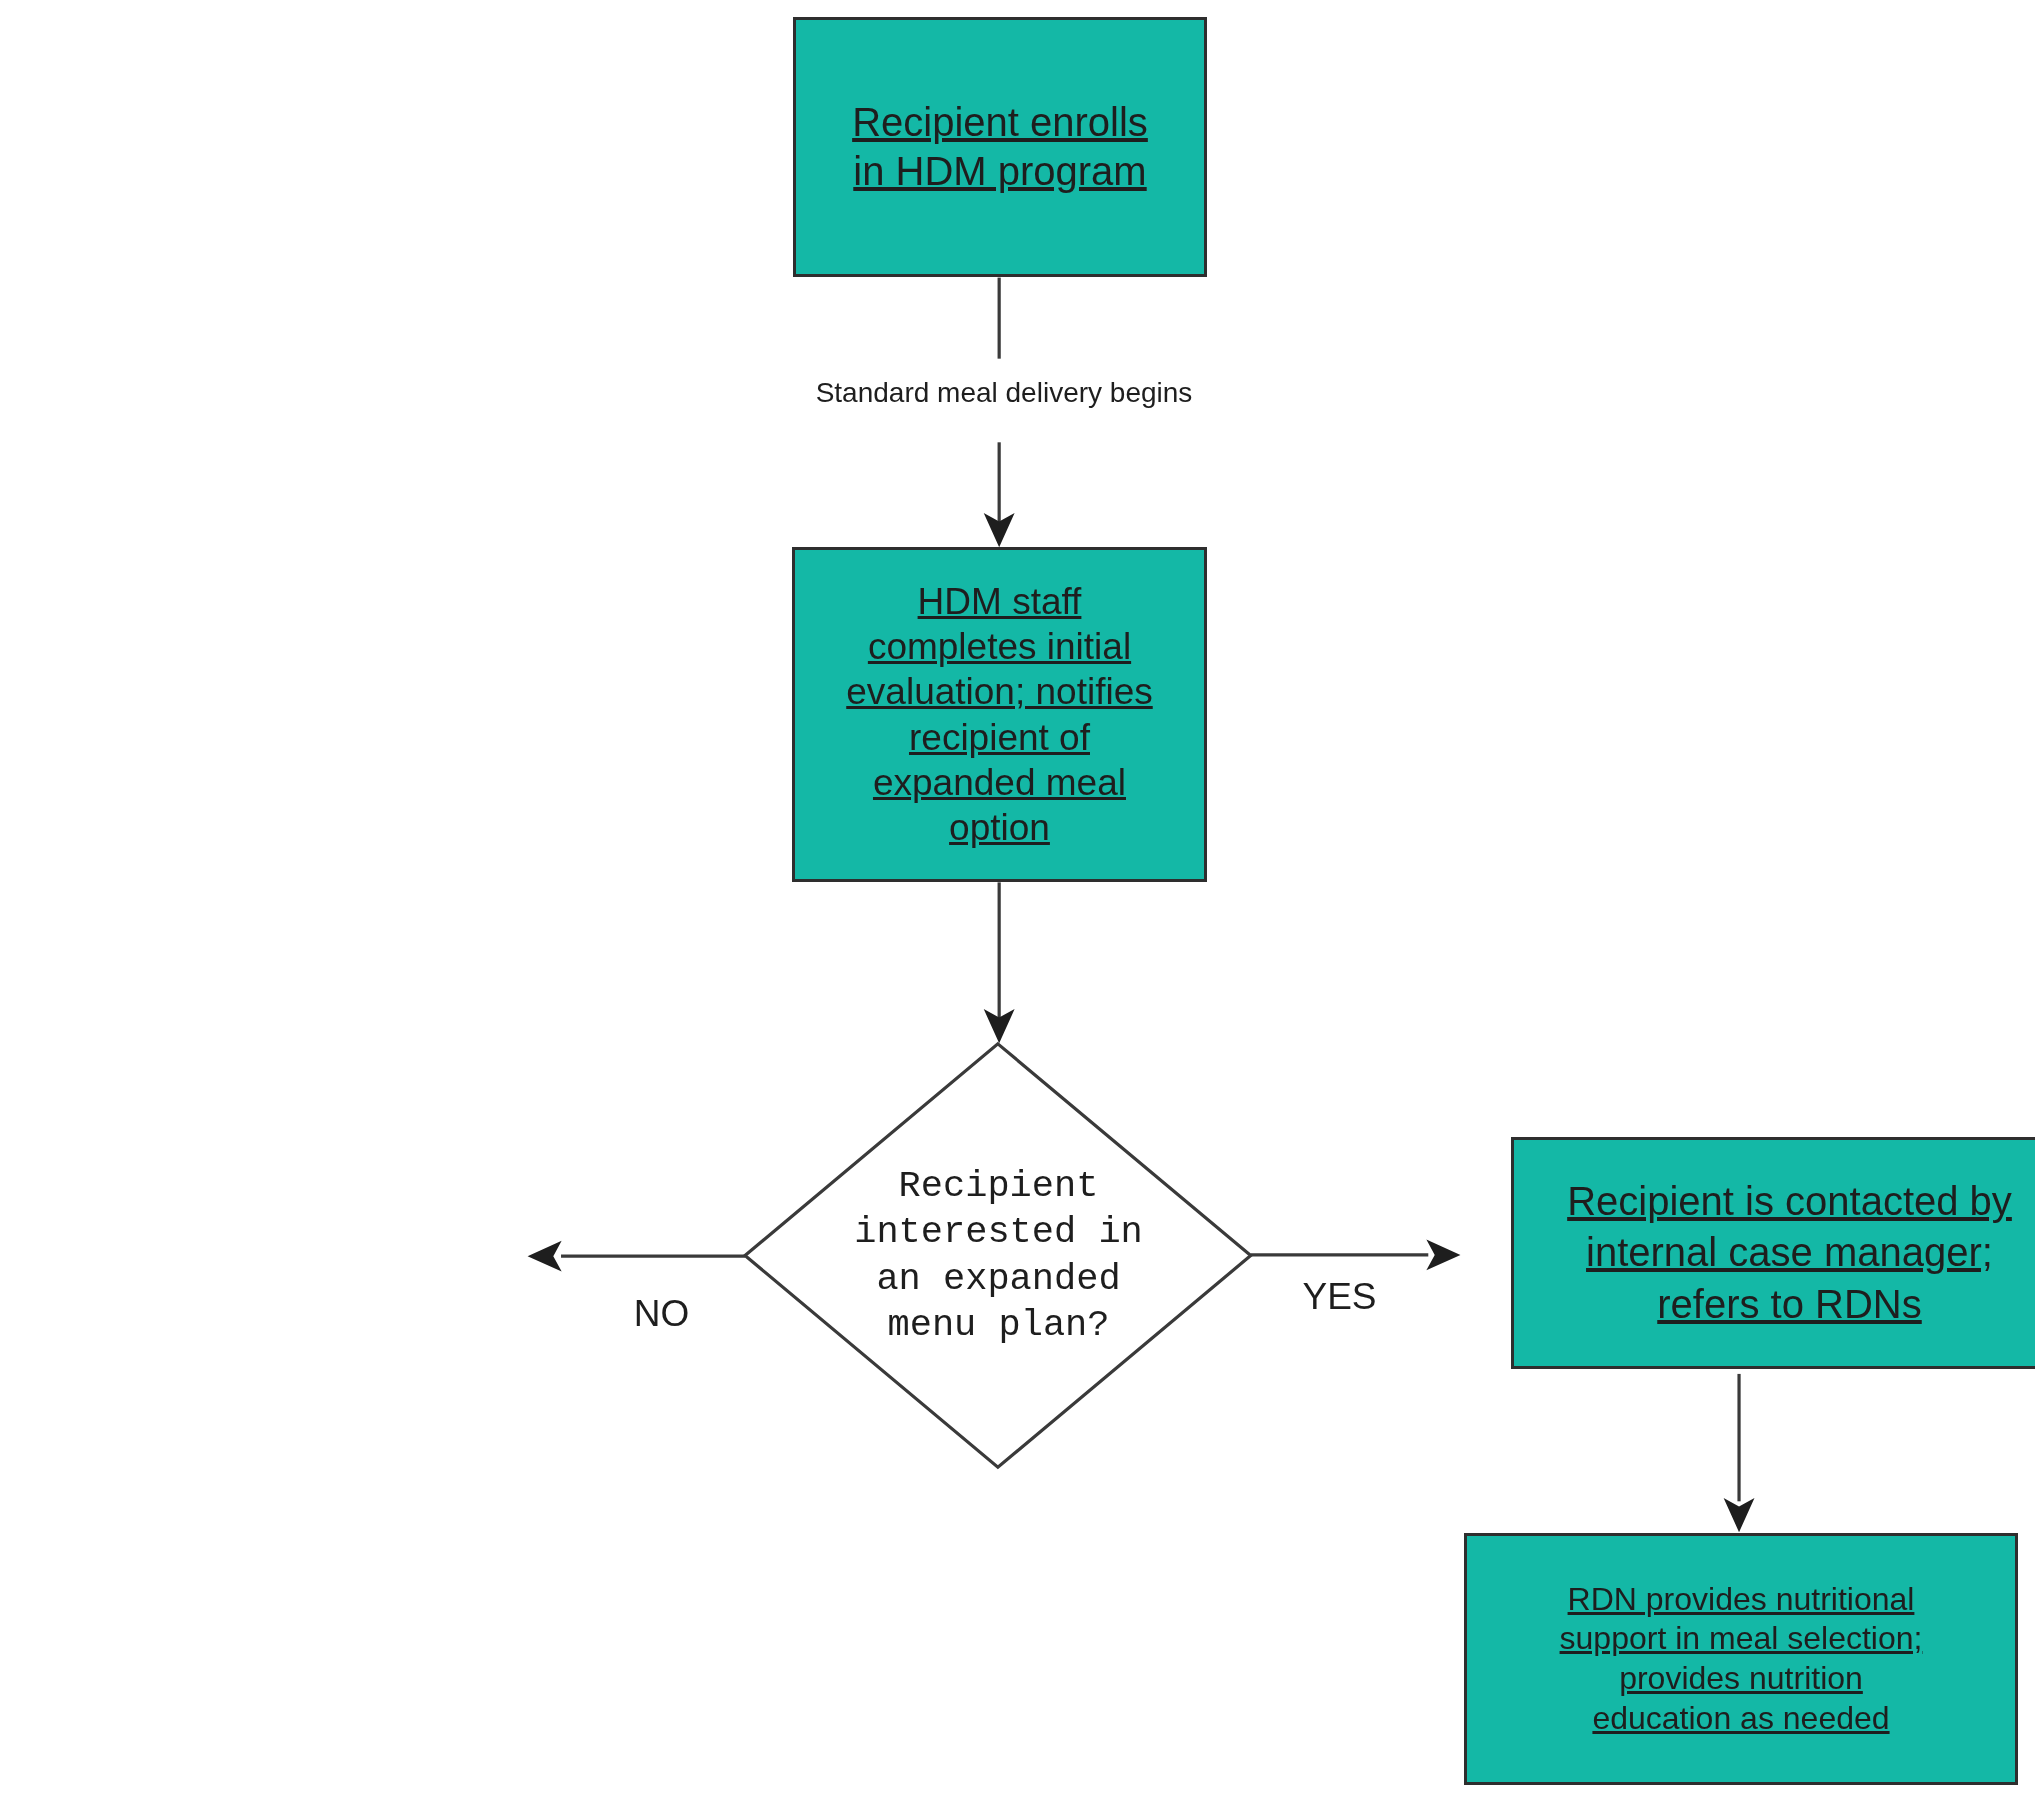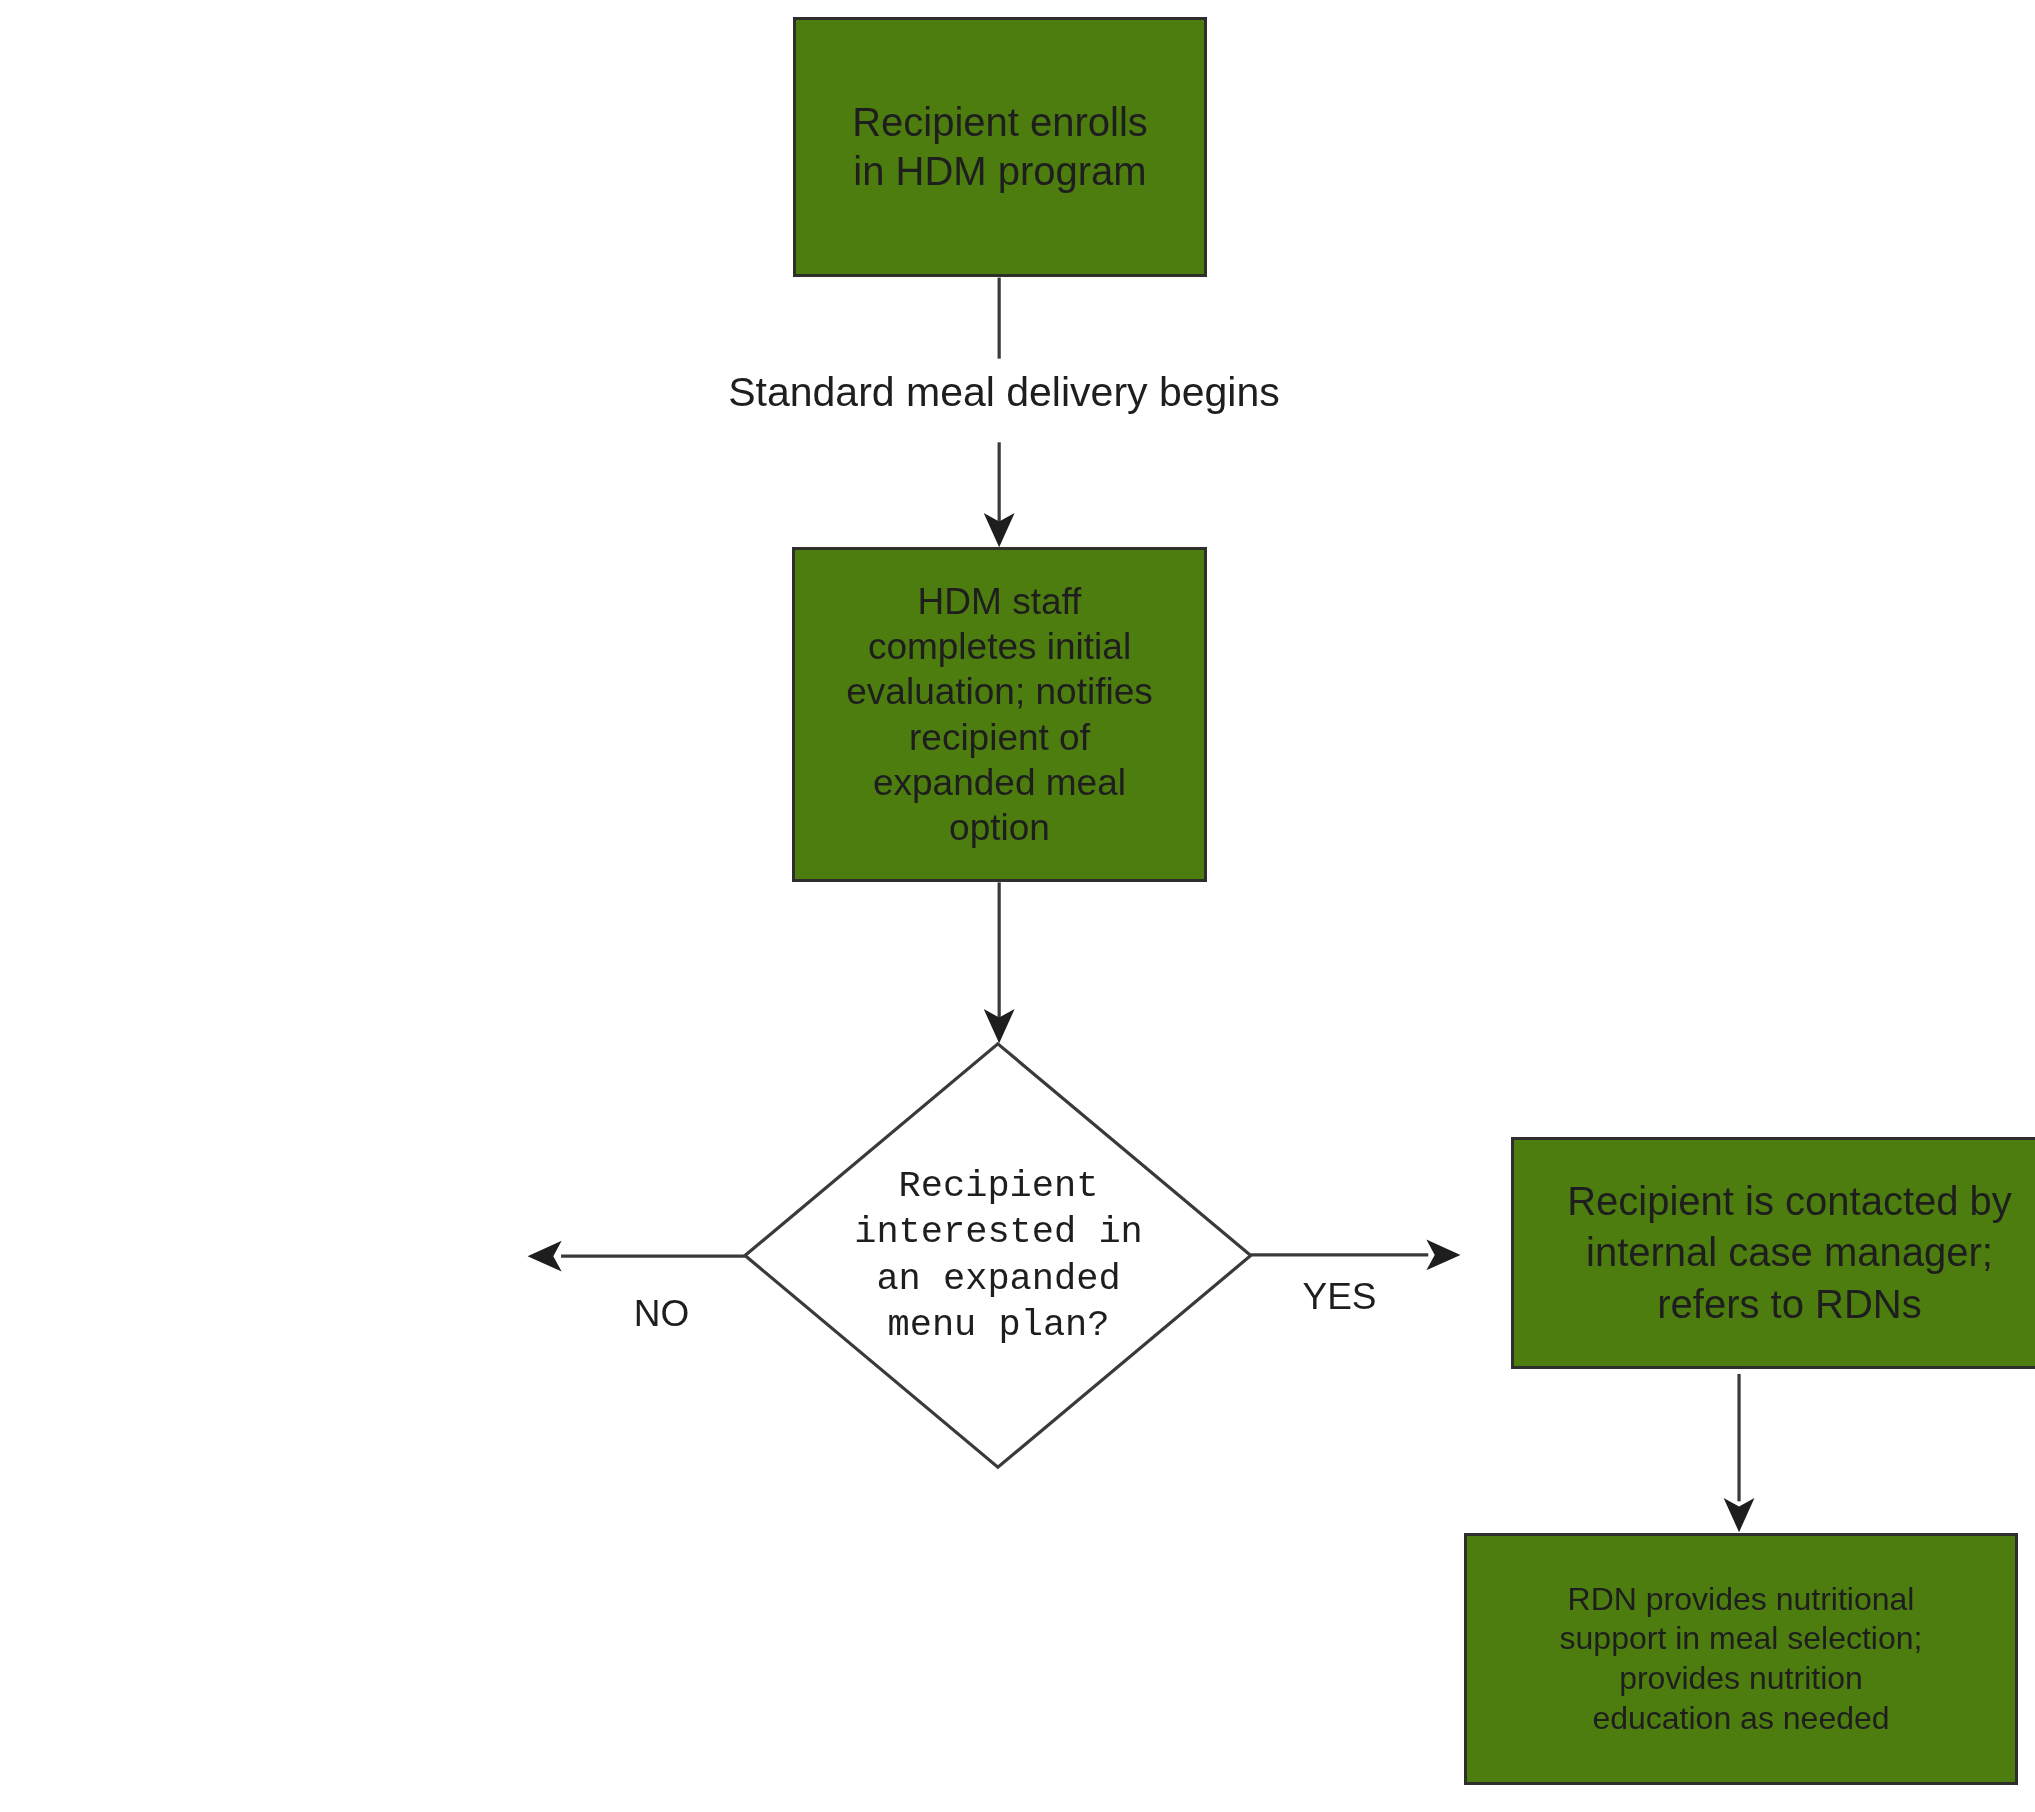--- a/index.html
+++ b/index.html
@@ -14,25 +14,26 @@
   }
   #connector-layer {
     position: absolute;
     left: 0; top: 0;
     width: 2035px; height: 1813px;
   }
   .node {
     position: absolute;
     box-sizing: border-box;
     border: 3.9px solid #2e2e2e;
-    background: #4d7c0f;
+    background: #14b8a6;
     display: flex;
     align-items: center;
     justify-content: center;
     text-align: center;
+    text-decoration: underline;
   }
   .txt {
     white-space: pre-line;
     text-align: center;
     color: #1e1e1e;
   }
   .diamond-text {
     position: absolute;
     display: flex;
     align-items: center;
@@ -46,21 +47,21 @@
     justify-content: center;
     text-align: center;
     background: transparent;
   }
   .fs-enroll   { font-size: 40px; line-height: 1.24; }
   .fs-eval     { font-size: 37px; line-height: 1.22; }
   .fs-diamond  { font-size: 37px; line-height: 1.25; font-family: Liberation Mono, monospace; }
   .fs-left     { font-size: 39px; line-height: 1.3; }
   .fs-right    { font-size: 40px; line-height: 1.28; }
   .fs-bottom   { font-size: 32px; line-height: 1.24; }
-  .fs-biglabel { font-size: 41px; line-height: 1.2; }
+  .fs-biglabel { font-size: 28px; line-height: 1.2; }
   .fs-branch   { font-size: 37px; line-height: 1.2; }
 </style>
 </head>
 <body>
 
 <div id="canvas">
 
   <svg id="connector-layer" viewBox="0 0 3163 2817" xmlns="http://www.w3.org/2000/svg">
 
     <polygon points="1551,1622 1944,1951 1551,2280 1158,1951" fill="#ffffff" stroke="#3a3a3a" stroke-width="5"></polygon>

